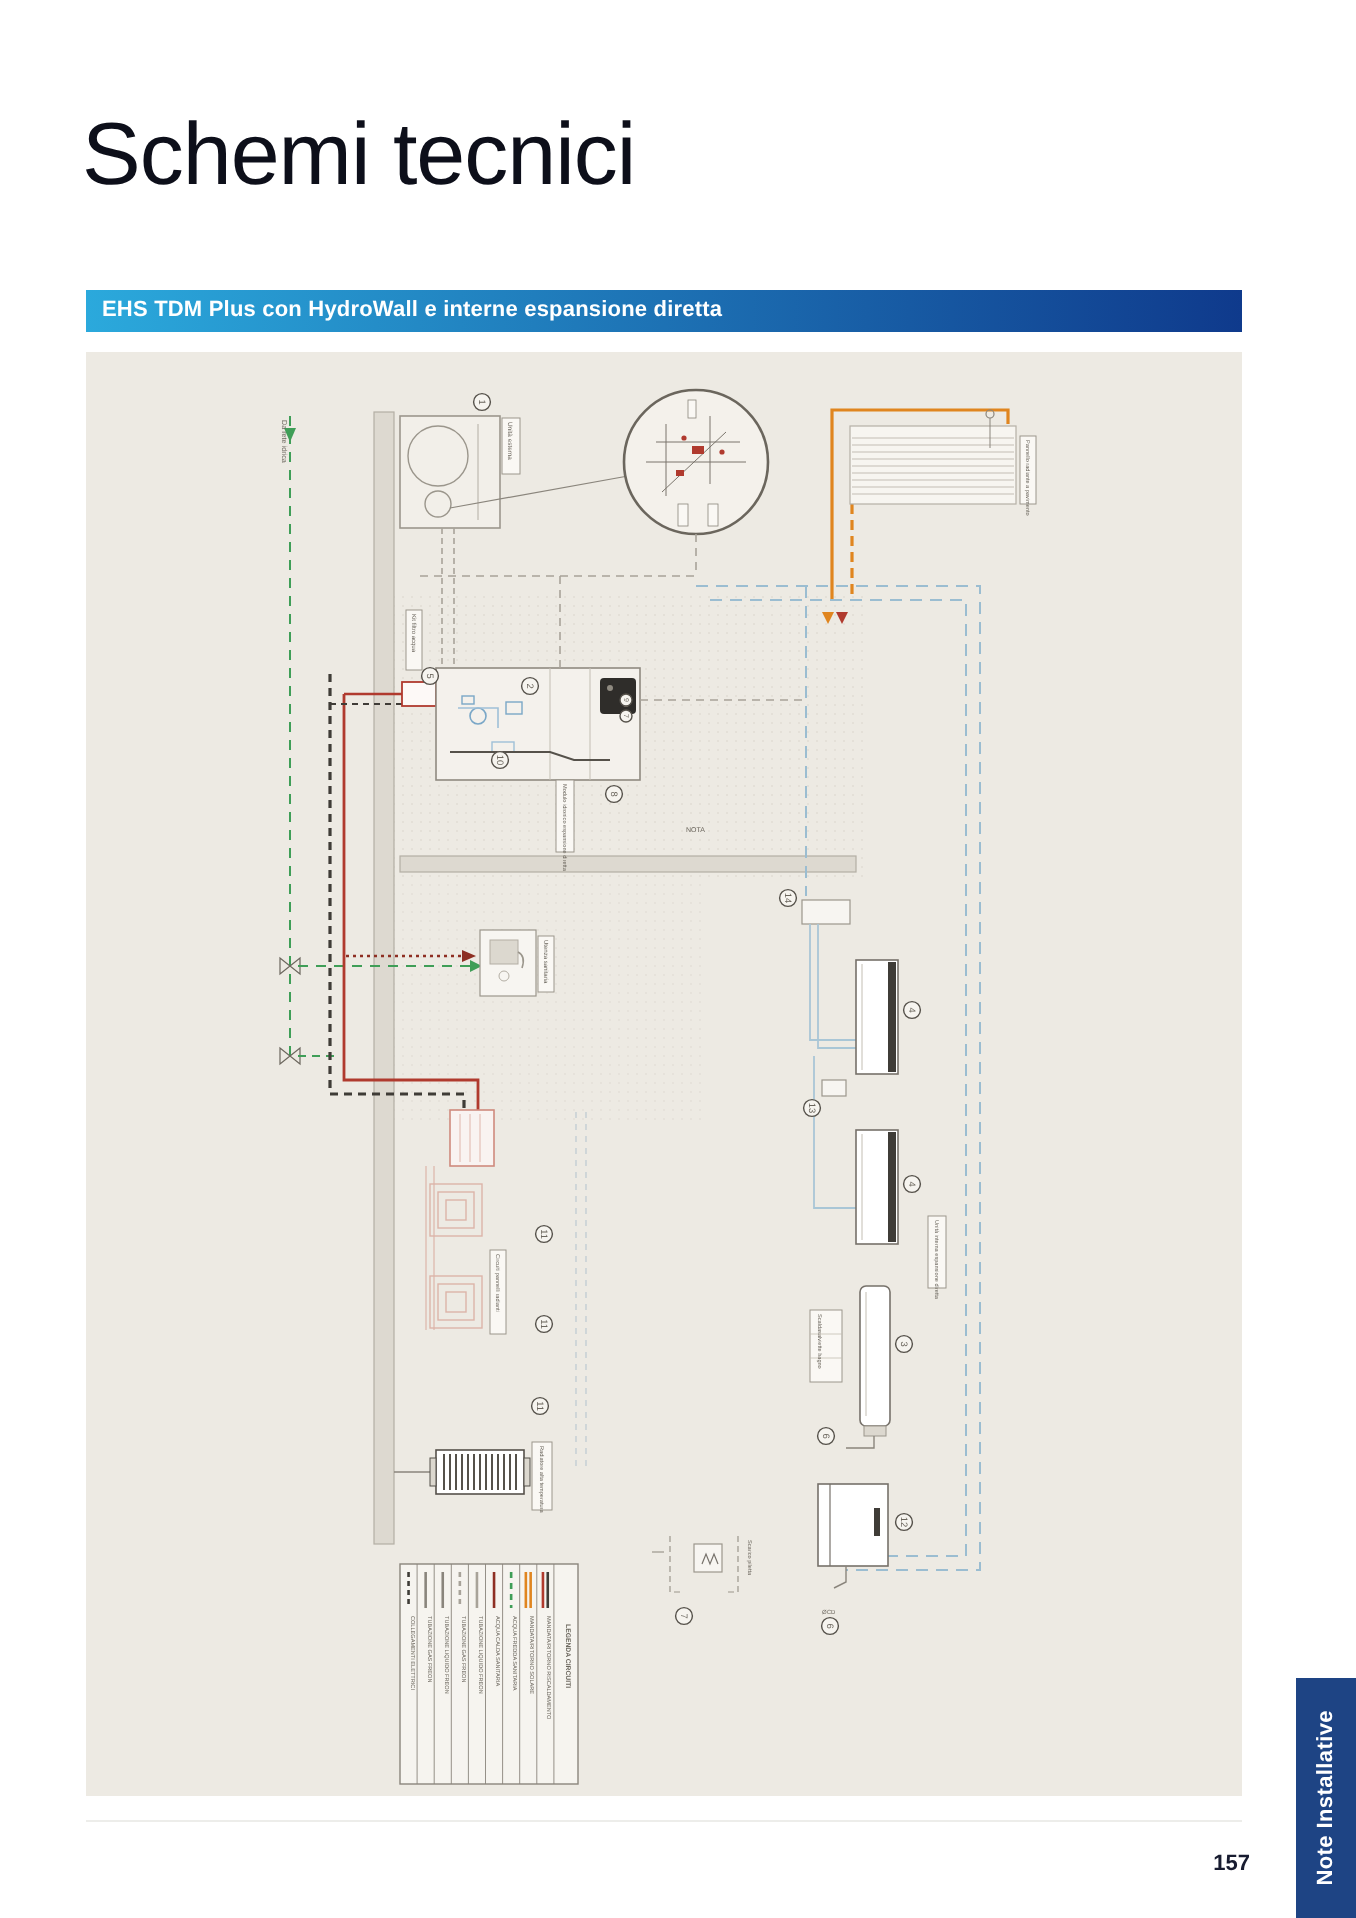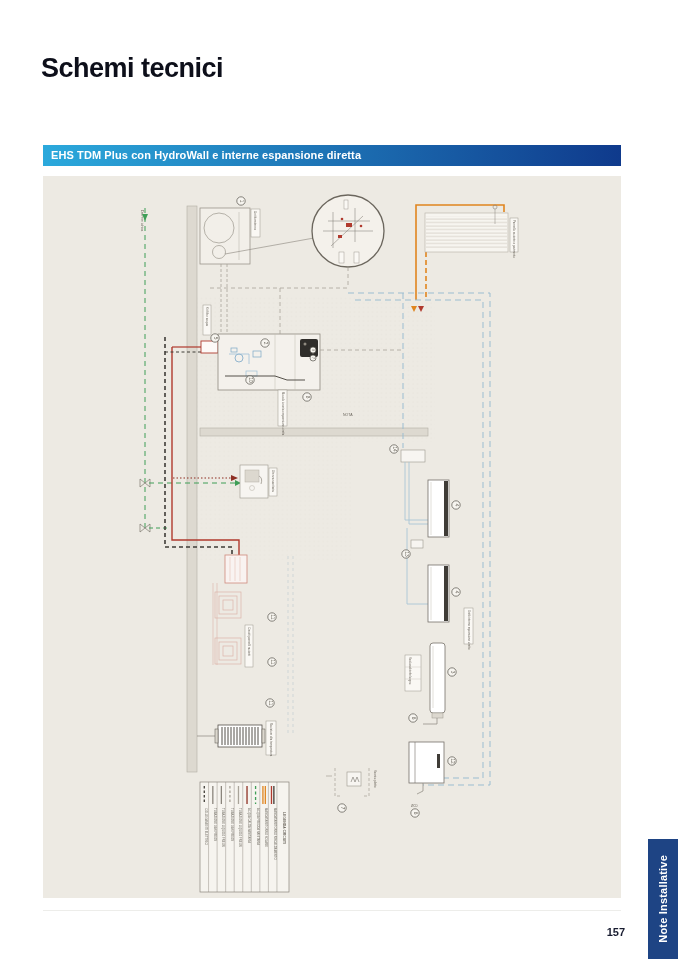--- a/index.html
+++ b/index.html
@@ -1,21 +1,21 @@
 <!DOCTYPE html>
 <html><head>
 <meta charset="utf-8">
 <style>
   * { margin:0; padding:0; box-sizing:border-box; }
   html,body { width:678px; height:959px; background:#ffffff; overflow:hidden;
     font-family:"Liberation Sans", sans-serif; }
   .abs { position:absolute; }
   #page { position:relative; width:678px; height:959px; background:#ffffff; }
 
-  #page-title { left:41px; top:53px; font-size:27px; font-weight:700; color:#0d0f1a;
+  #page-title { left:41px; top:53px; font-size:44px; font-weight:400; color:#0d0f1a;
     letter-spacing:-0.5px; }
 
   #banner { left:43px; top:145px; width:578px; height:21px; color:#ffffff;
     font-size:11px; font-weight:700; line-height:21px; padding-left:8px;
     letter-spacing:0.1px; }
 
   #diagram-panel { left:43px; top:176px; width:578px; height:722px; }
   #diagram-panel svg { display:block; }
 
   #page-footer-rule { left:43px; top:910px; width:578px; height:1px; background:#ededea; }

